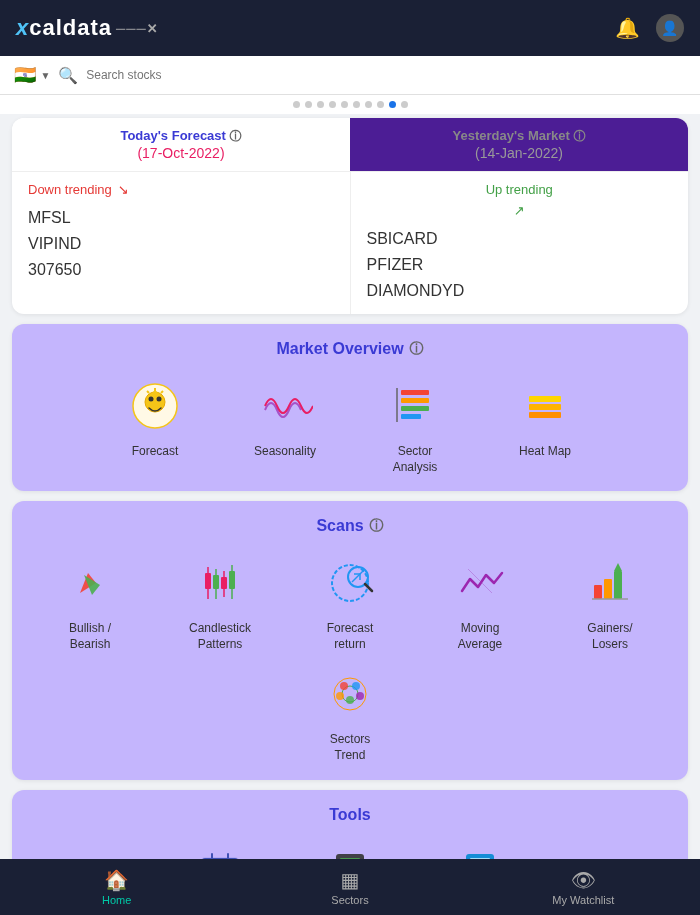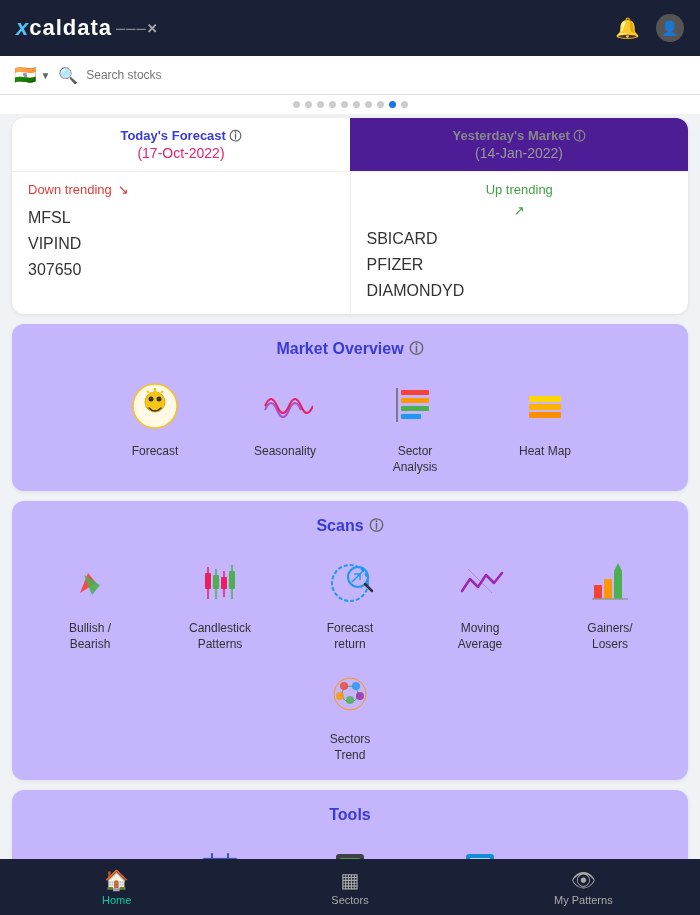--- a/index.html
+++ b/index.html
@@ -506,15 +506,15 @@
   <div class="nav-item">
     <span class="nav-icon active">🏠</span>
     <span class="nav-label active">Home</span>
   </div>
   <div class="nav-item">
     <span class="nav-icon">▦</span>
     <span class="nav-label">Sectors</span>
   </div>
   <div class="nav-item">
     <span class="nav-icon">👁</span>
-    <span class="nav-label">My Patterns</span>
+    <span class="nav-label">My Watchlist</span>
   </div>
 </div>
 
 </body></html>

